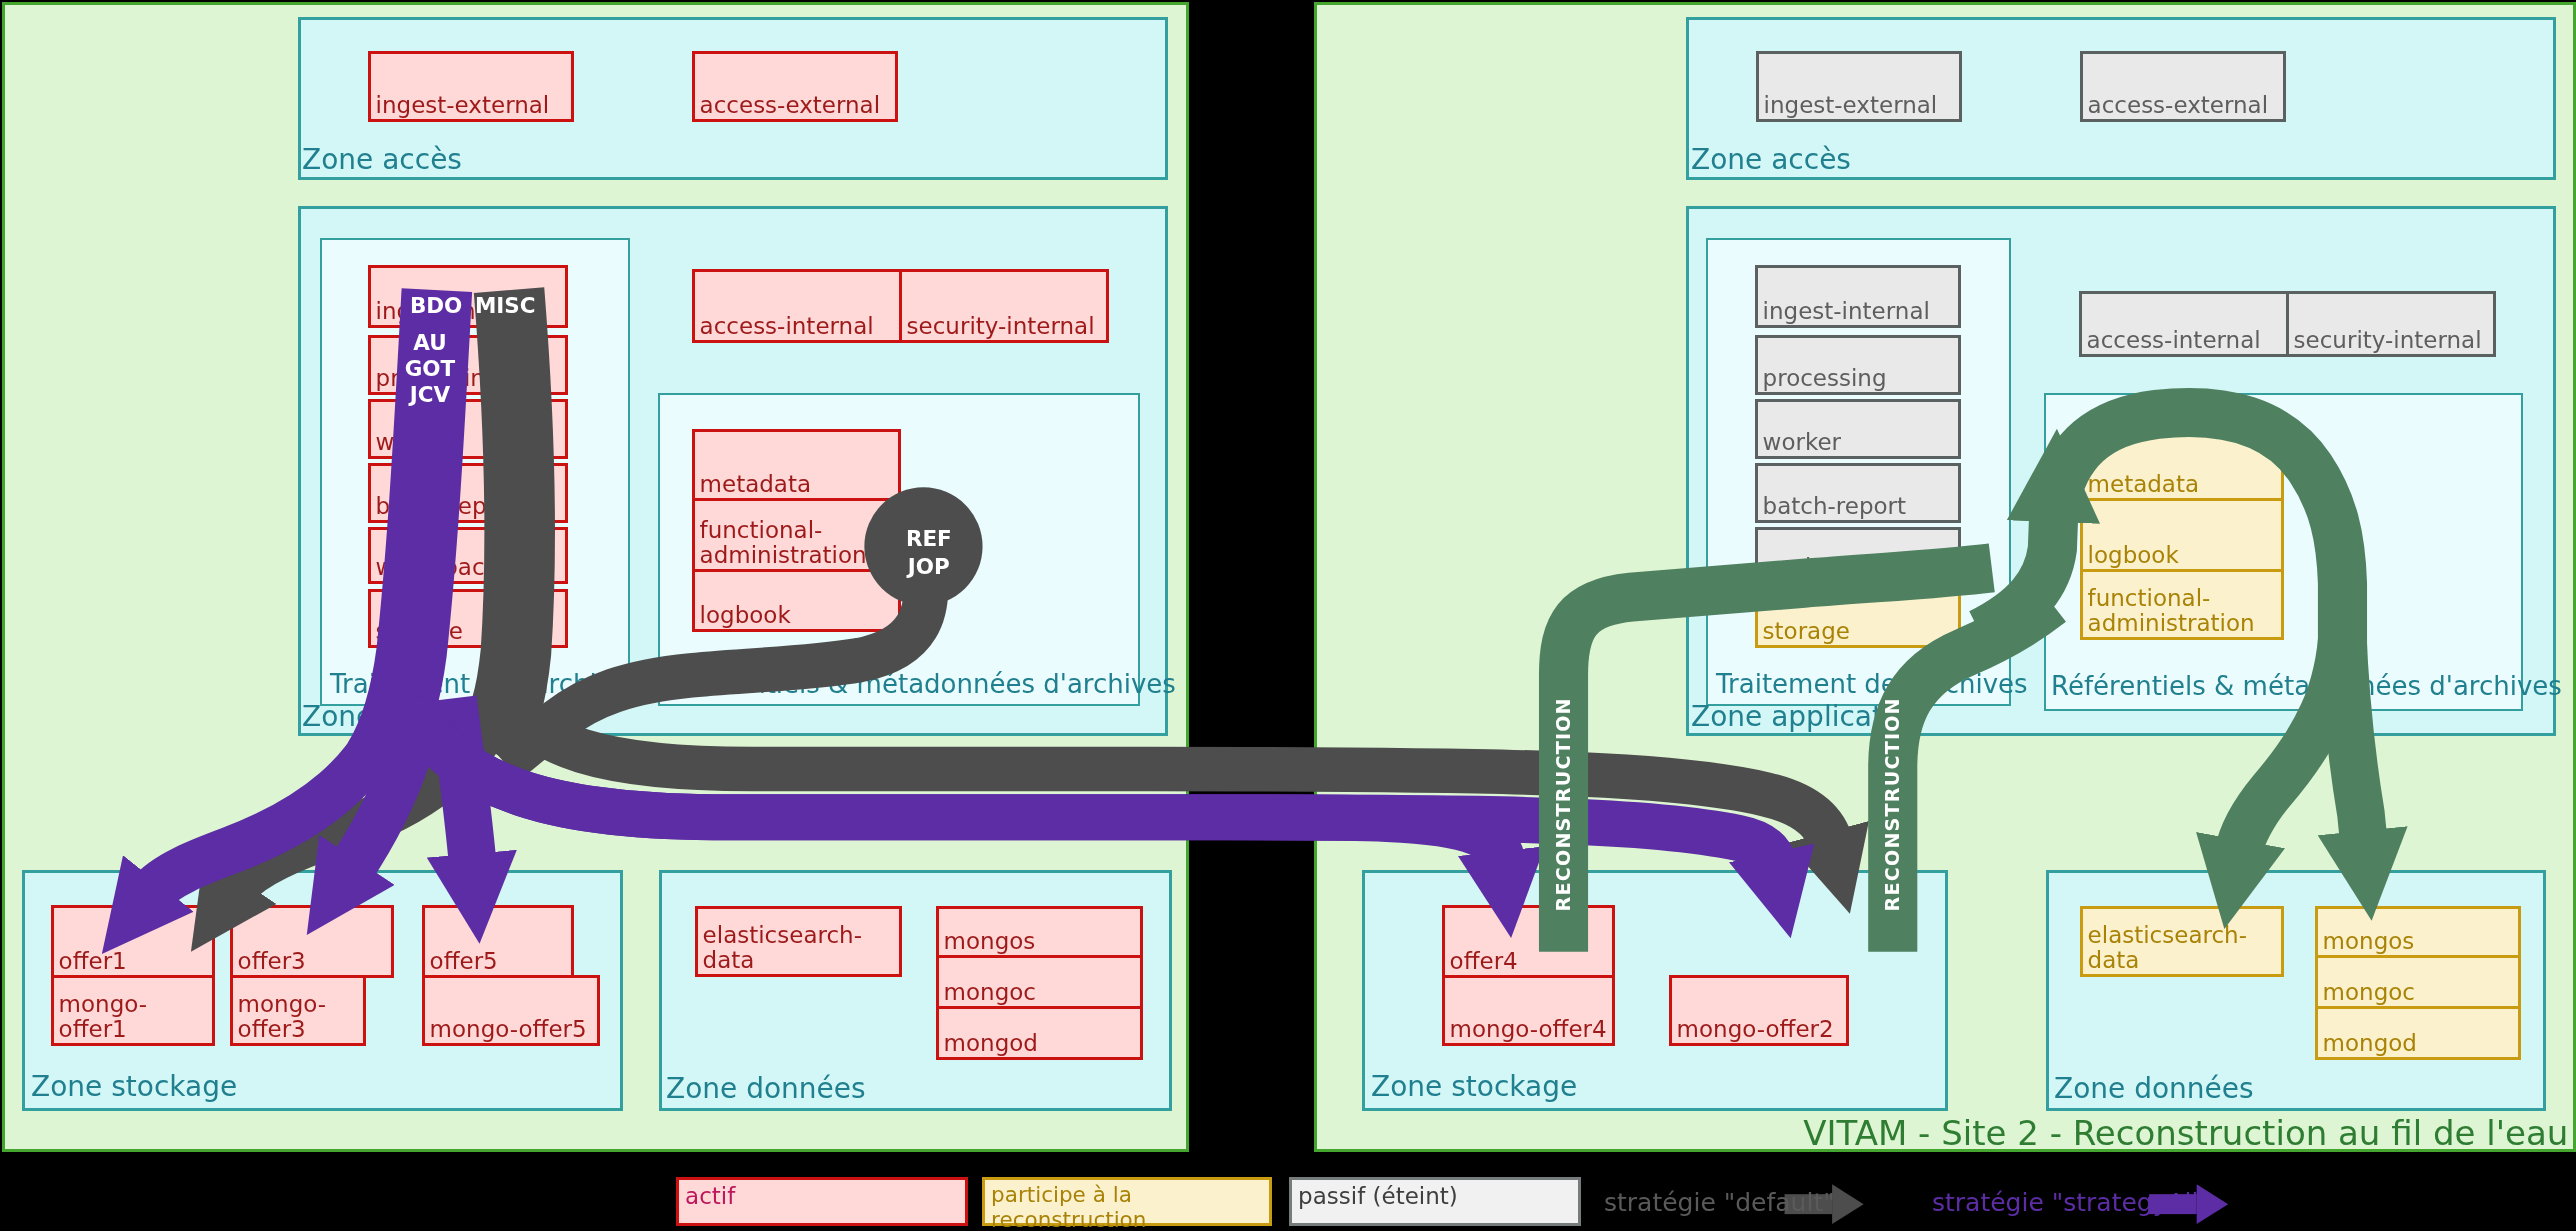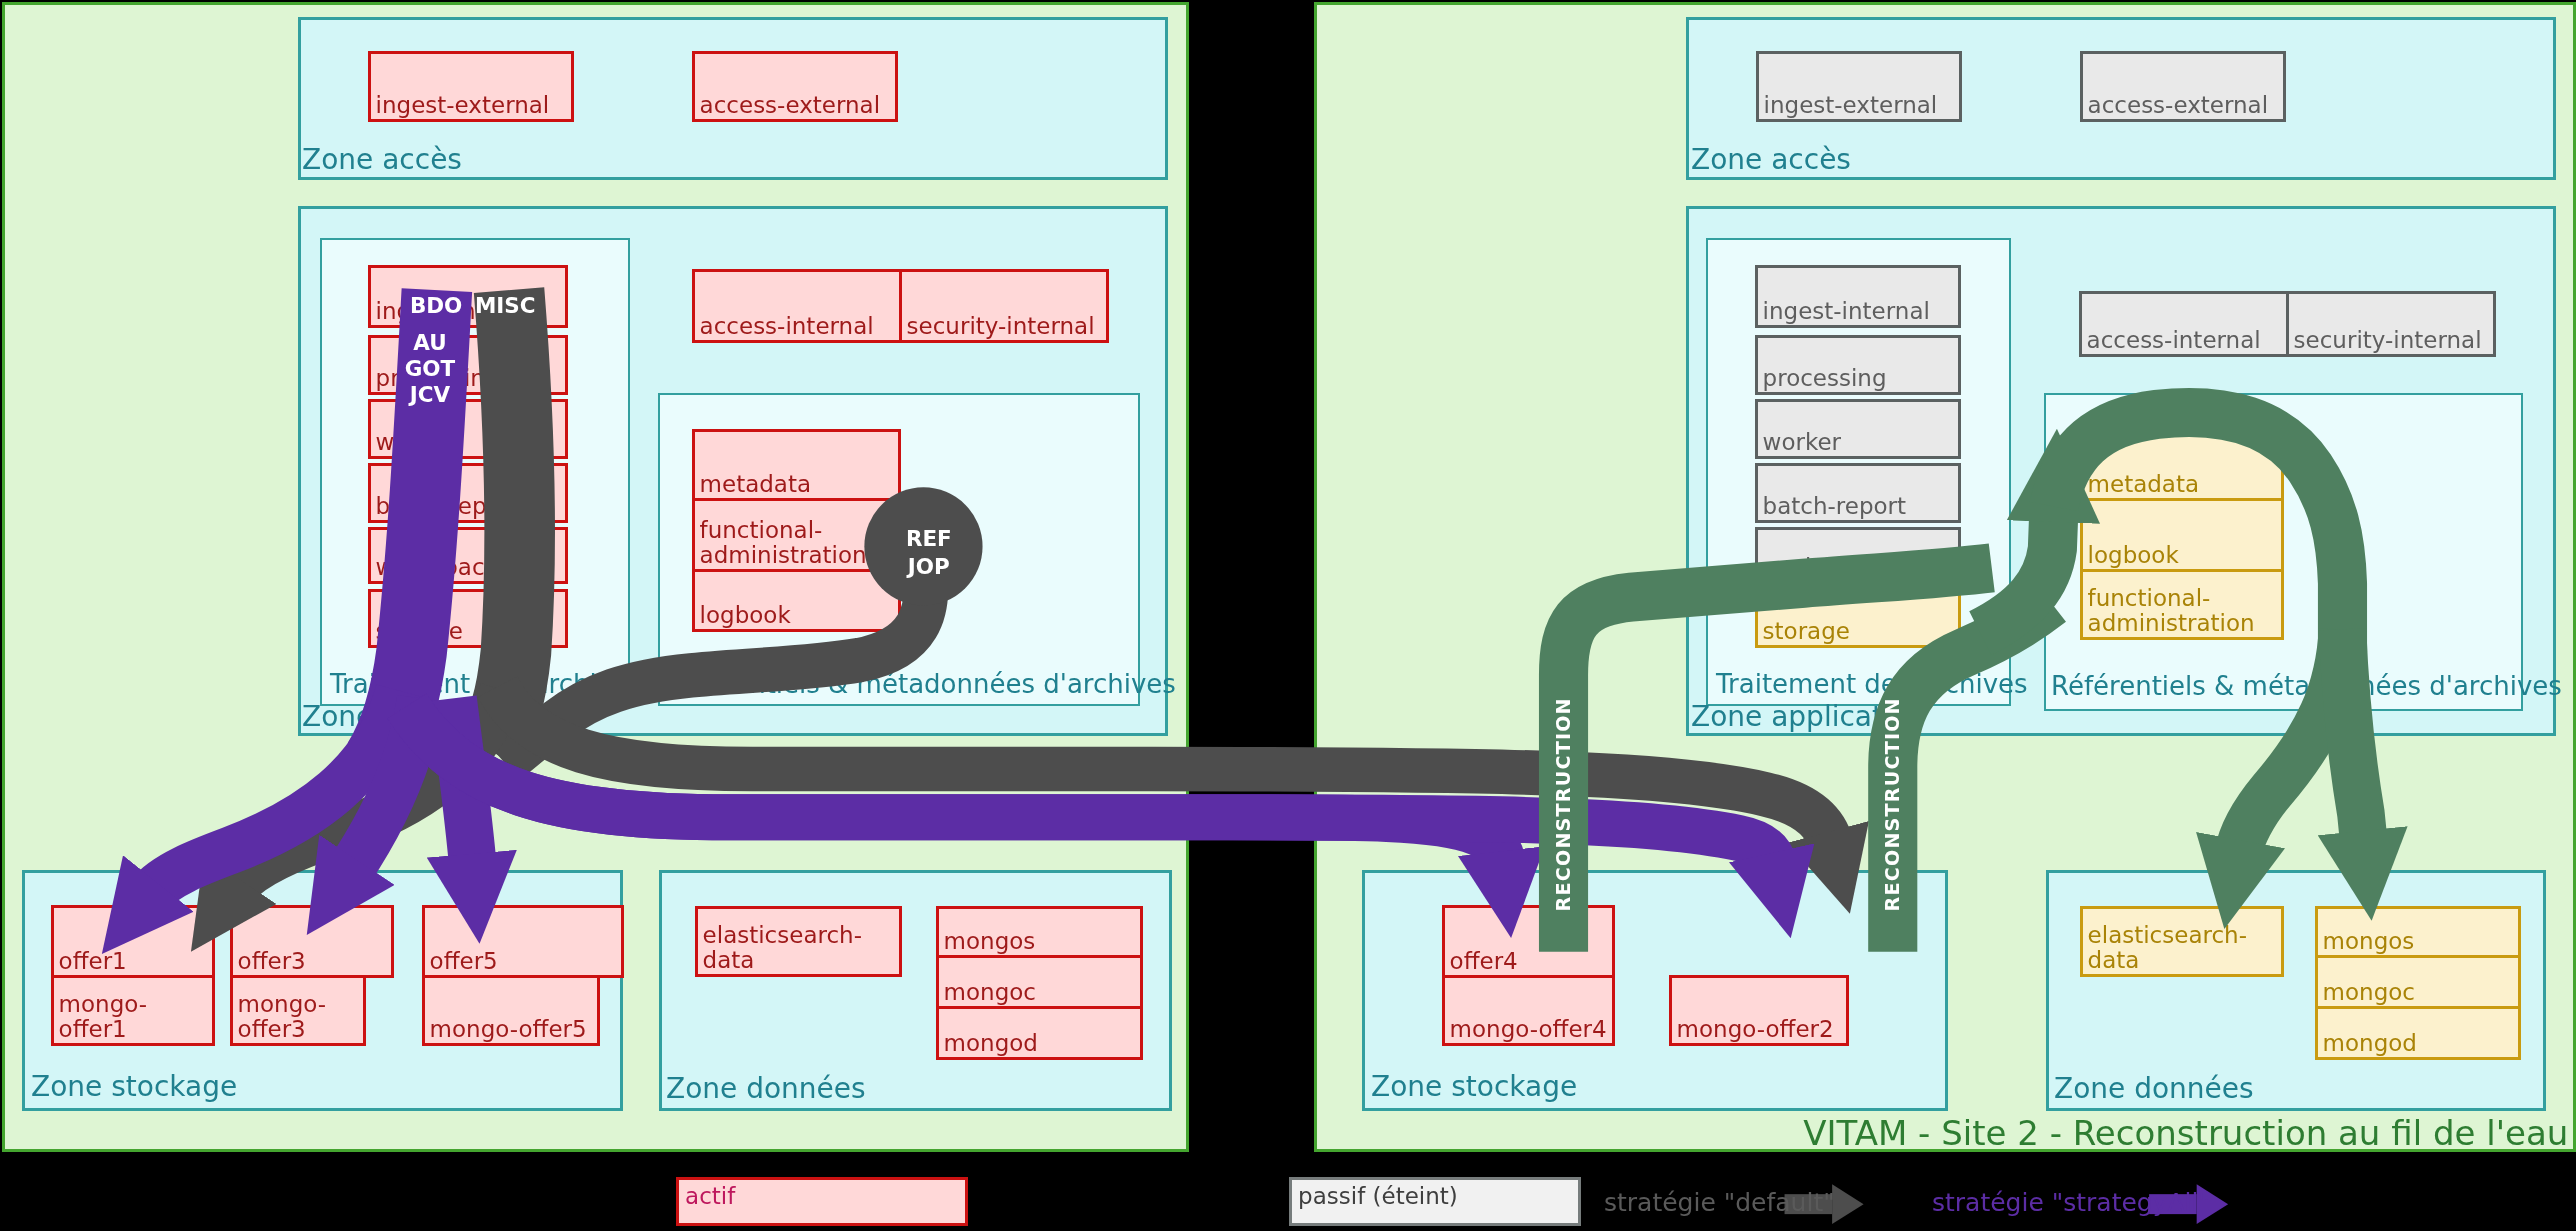--- a/index.html
+++ b/index.html
@@ -92,21 +92,21 @@
       </div>
     <div class="abs node" style="left:51px;top:975px;width:164px;height:71px;">
         <span>mongo-offer1</span>
       </div>
     <div class="abs node" style="left:230px;top:905px;width:164px;height:73px;">
         <span>offer3</span>
       </div>
     <div class="abs node" style="left:230px;top:975px;width:136px;height:71px;">
         <span>mongo-offer3</span>
       </div>
-    <div class="abs node" style="left:422px;top:905px;width:202px;height:73px;">
+    <div class="abs node" style="left:422px;top:905px;width:152px;height:73px;">
         <span>offer5</span>
       </div>
     <div class="abs node" style="left:422px;top:975px;width:178px;height:71px;">
         <span>mongo-offer5</span>
       </div>
     <div class="abs zlabel" style="left:31px;top:1070px;">Zone stockage</div>
 
     <div class="abs zone" style="left:659px;top:870px;width:513px;height:241px;"></div>
     <div class="abs node" style="left:695px;top:906px;width:207px;height:71px;">
         <span>elasticsearch-data</span>
@@ -262,20 +262,23 @@
     </g>
     <g fill="#5c2da5">
       <rect x="2800" y="1556" width="62" height="26"></rect>
       <polygon points="2862,1543 2862,1595 2903,1569"></polygon>
     </g>
   </svg>
 
   <div class="abs legend-box actif" style="left:676px;top:1177px;width:292px;height:49px;">
       <span>actif</span>
     </div>
+  <div class="abs legend-box participe" style="left:982px;top:1177px;width:290px;height:49px;">
+      <span><span>participe à la reconstruction</span><br></span>
+    </div>
   <div class="abs legend-box passif" style="left:1289px;top:1177px;width:292px;height:49px;">
       <span>passif (éteint)</span>
     </div>
   <div class="abs legend-arrow-label" style="left:1604px;top:1188px;color:#5a5a5a;">stratégie "default"</div>
   <div class="abs legend-arrow-label" style="left:1932px;top:1188px;color:#5c2da5;">stratégie "strategyAll"</div>
 
 </div>
 
 
 </body></html>

